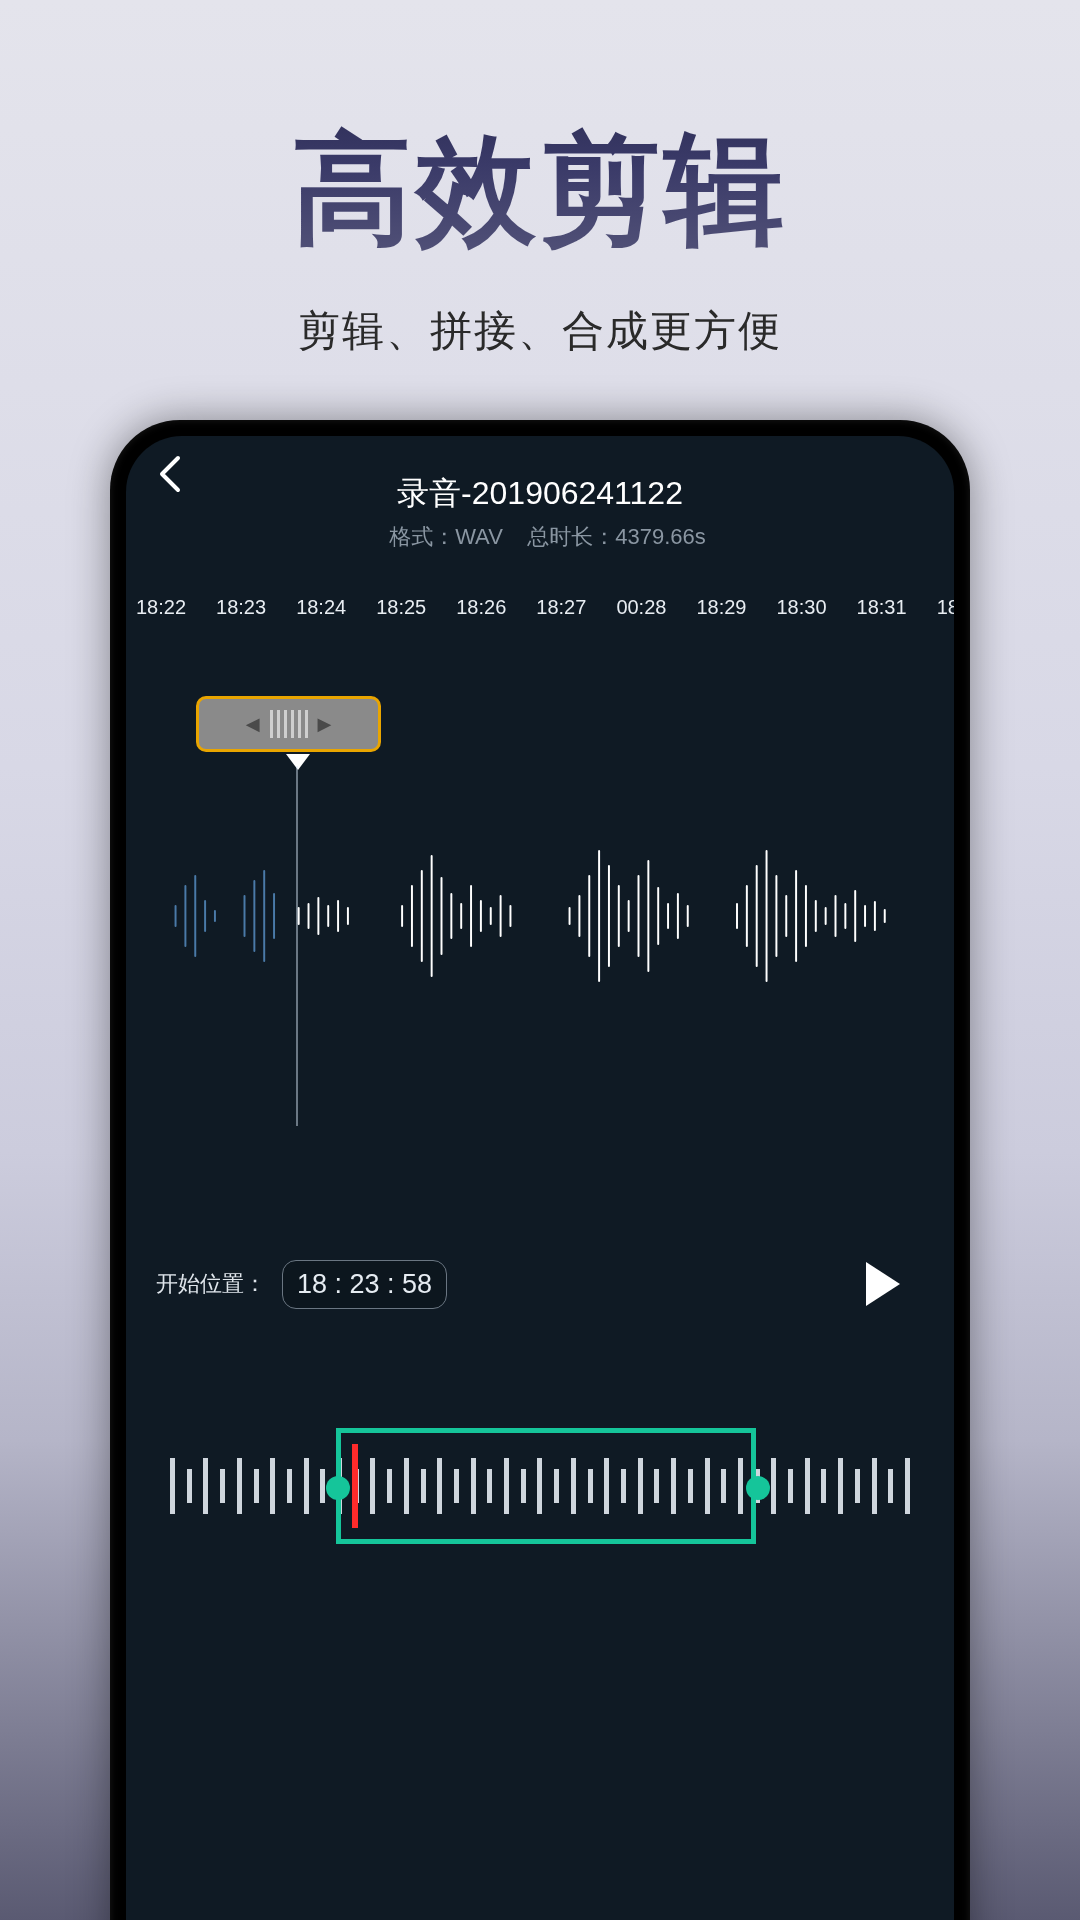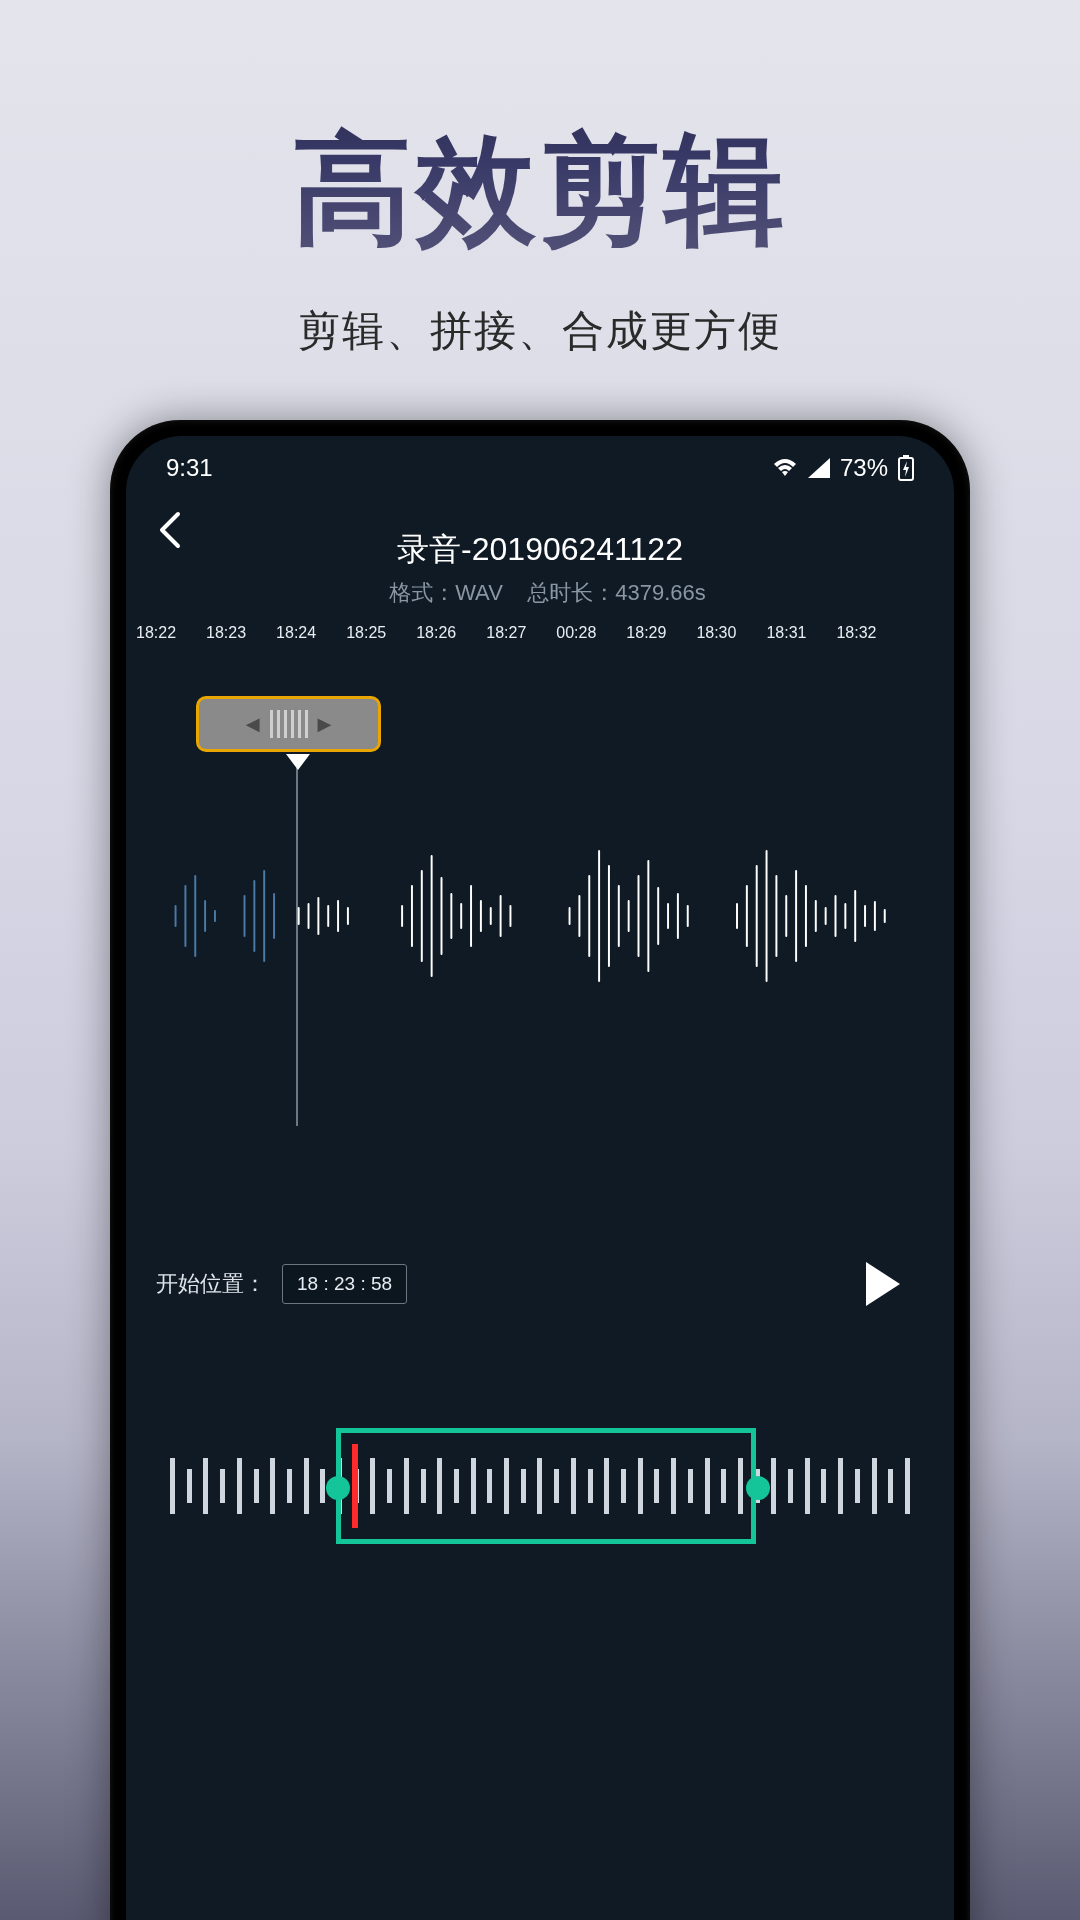--- a/index.html
+++ b/index.html
@@ -71,25 +71,25 @@
   .back-btn {
     position: absolute;
     left: 30px;
     top: 50%;
     transform: translateY(-50%);
   }
   .nav-title { font-size: 32px; font-weight: 500; }
   .meta-line { text-align: center; color: #8a96a2; font-size: 22px; margin-top: 6px; padding-left: 15px; }
 
   .timeline-ruler {
-    margin-top: 16px;
+    margin-top: 44px;
     display: flex;
     padding: 0 10px;
     gap: 30px;
-    font-size: 16px;
+    font-size: 20px;
     color: #e8edf2;
   }
   .timeline-ruler span { flex: 0 0 auto; }
 
   .mag-handle {
     position: absolute;
     left: 70px;
     top: 260px;
     width: 185px;
     height: 56px;
@@ -134,24 +134,24 @@
     display: flex;
     align-items: center;
     justify-content: space-between;
     padding: 0 30px;
   }
   .ctrl-group { display: flex; align-items: center; gap: 16px; }
   .ctrl-label { color: #dfe5eb; font-size: 22px; }
   .time-box {
     border: 1px solid #6a7682;
     padding: 8px 14px;
-    font-size: 19px;
+    font-size: 27px;
     color: #e6ecf2;
     background: rgba(0,0,0,.15);
-    border-radius: 3px;
+    border-radius: 14px;
   }
   .play-btn svg { display: block; }
 
   .range-area {
     position: absolute;
     top: 980px; left: 40px; right: 40px; height: 140px;
   }
   .ticks {
     position: absolute; inset: 0;
     display: flex; align-items: center; justify-content: space-between;
@@ -177,43 +177,20 @@
 </style>
 </head>
 <body>
 
 <div class="promo-title">高效剪辑</div>
 <div class="promo-subtitle">剪辑、拼接、合成更方便</div>
 
 <div class="phone-frame">
   <div class="phone-screen">
 
-    <div class="status-bar">
-      <span>9:31</span>
-      <div class="status-right">
-        <span>
-          <svg width="26" height="20" viewBox="0 0 26 20">
-              <path d="M13 18 L16 14 Q13 12 10 14 Z M6 10 Q13 4 20 10 L17 13 Q13 9 9 13 Z M2 6 Q13 -4 24 6 L21 9 Q13 1 5 9 Z" fill="#fff"></path>
-            </svg>
-        </span>
-        <span>
-          <svg width="22" height="20" viewBox="0 0 22 20">
-              <path d="M0 20 L22 20 L22 0 Z" fill="#fff"></path>
-            </svg>
-        </span>
-        <span>73%</span>
-        <span>
-          <svg width="16" height="26" viewBox="0 0 16 26">
-              <rect x="5" y="0" width="6" height="3" fill="#fff"></rect>
-              <rect x="1" y="3" width="14" height="22" rx="2" fill="none" stroke="#fff" stroke-width="2"></rect>
-              <path d="M9 6 L5 15 L8 15 L7 22 L11 12 L8 12 Z" fill="#fff"></path>
-            </svg>
-        </span>
-      </div>
-    </div>
 
     <div class="nav-bar">
       <span class="back-btn">
         <svg width="26" height="40" viewBox="0 0 26 40">
             <path d="M22 4 L6 20 L22 36" stroke="#fff" stroke-width="4" fill="none" stroke-linecap="round" stroke-linejoin="round"></path>
           </svg>
       </span>
       <span class="nav-title">录音-201906241122</span>
     </div>
 

